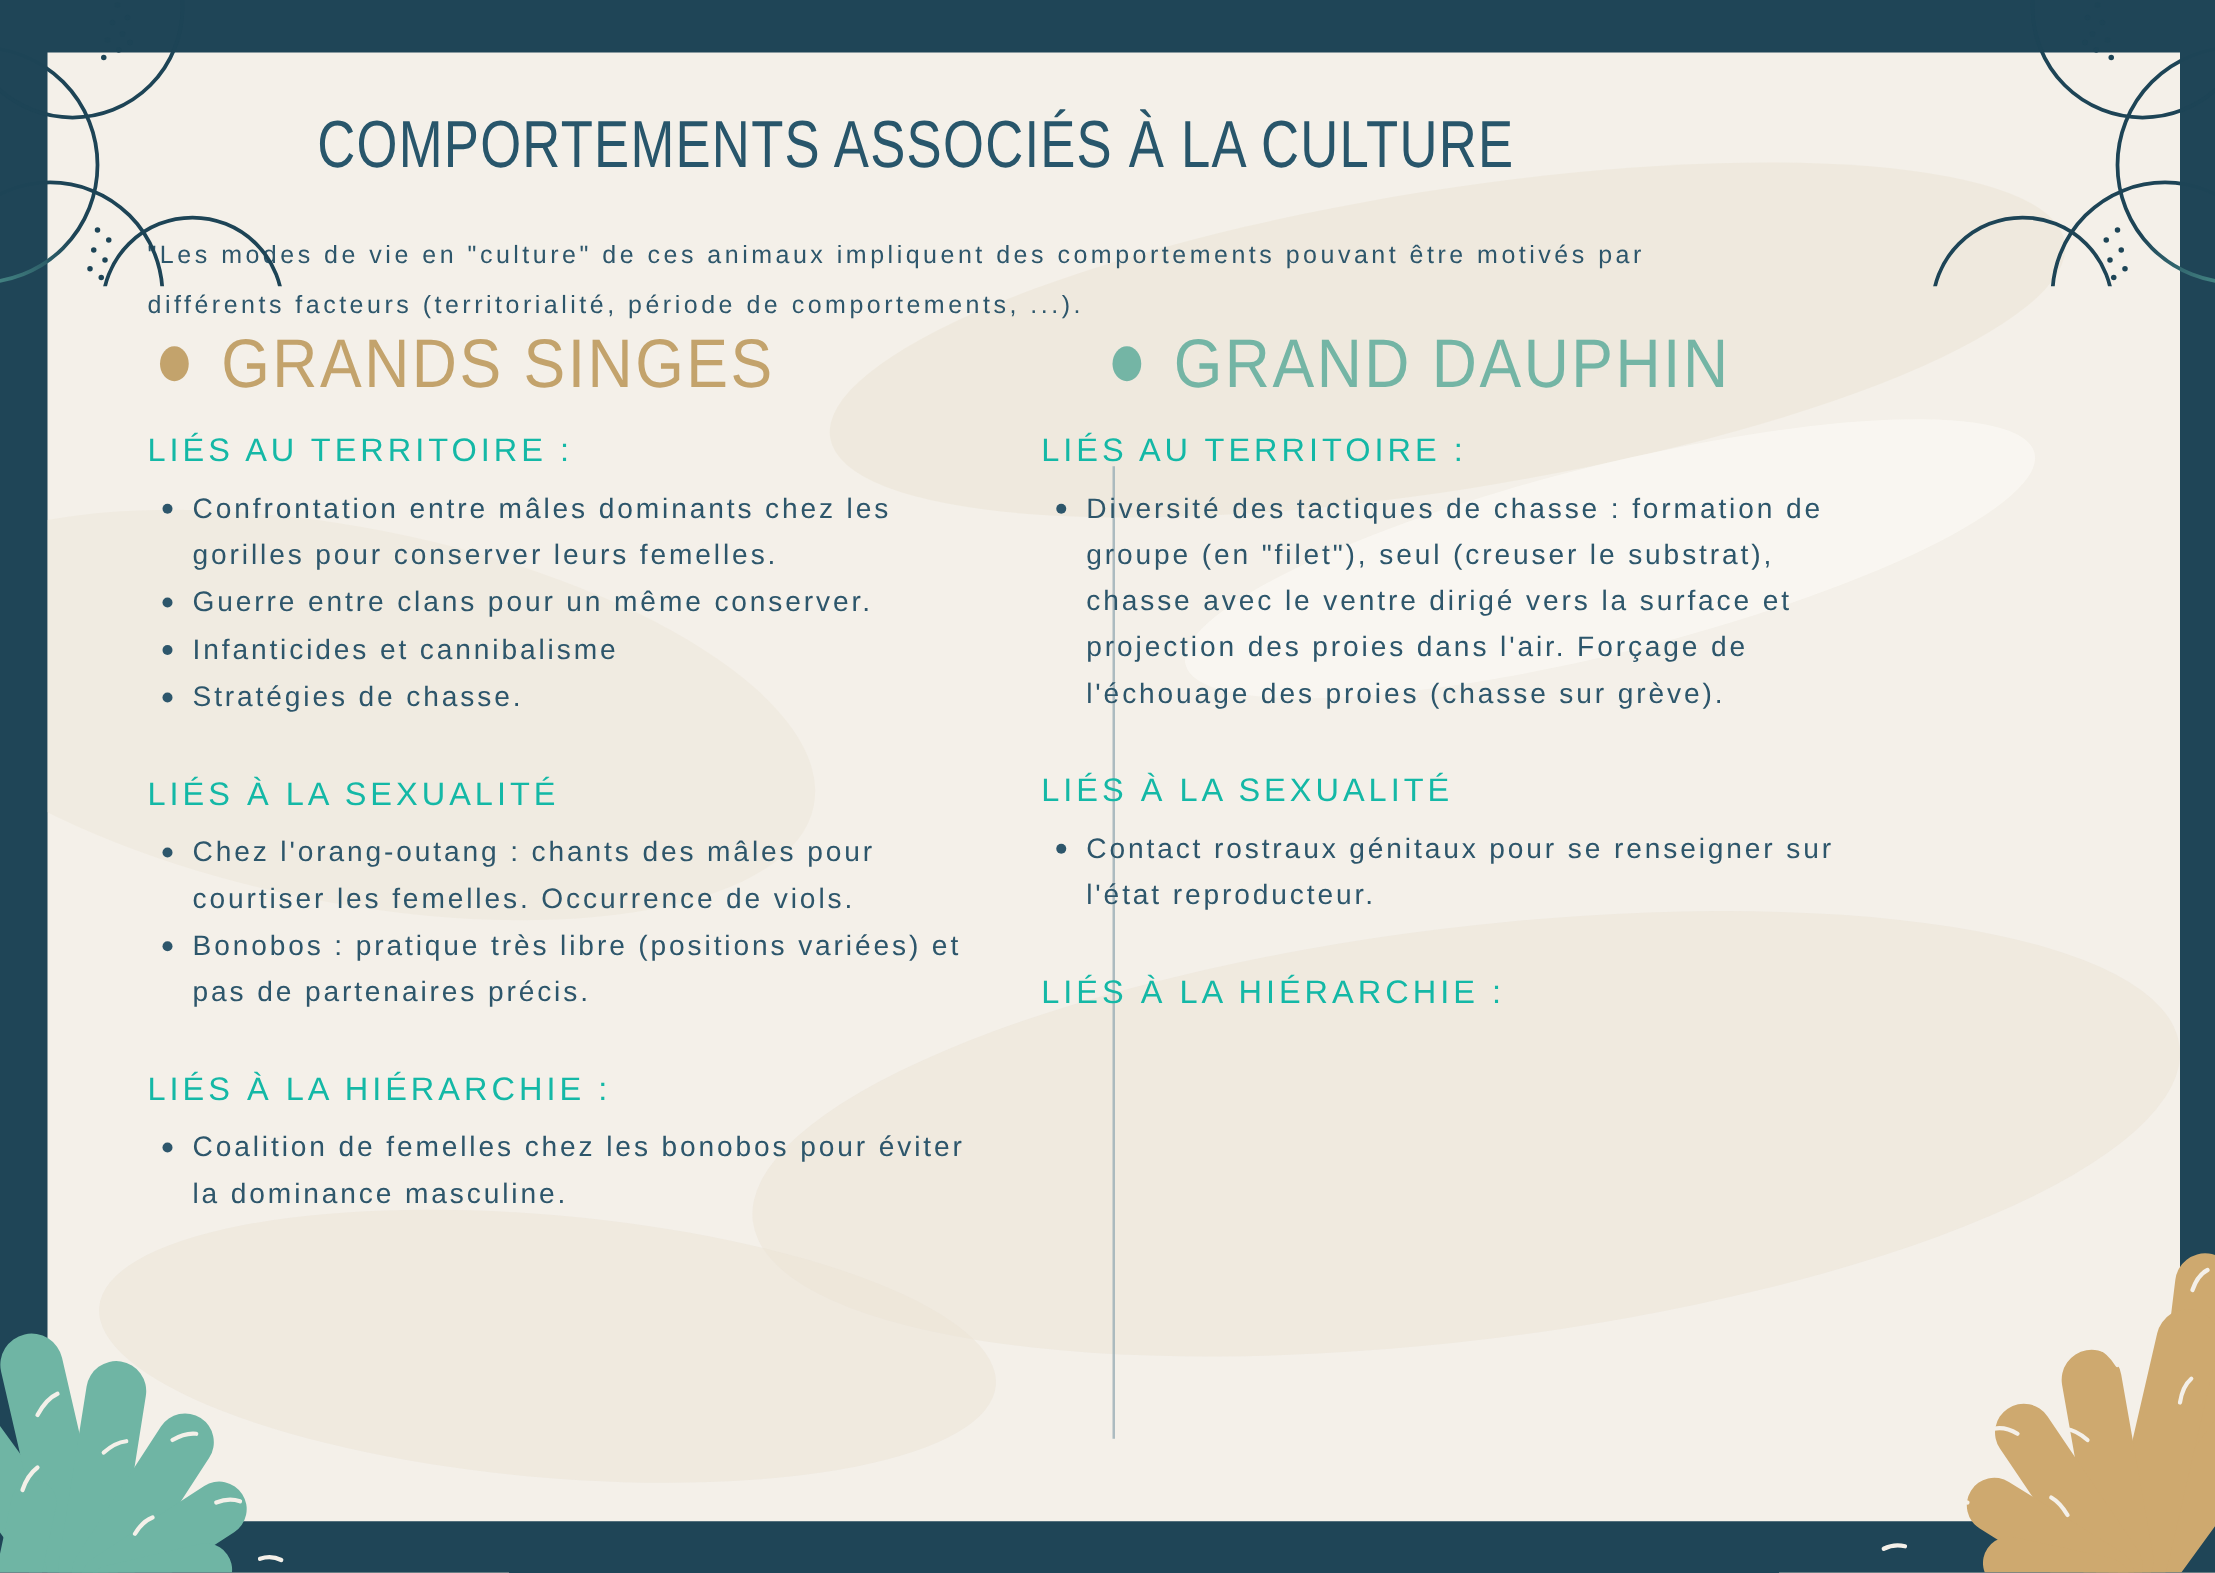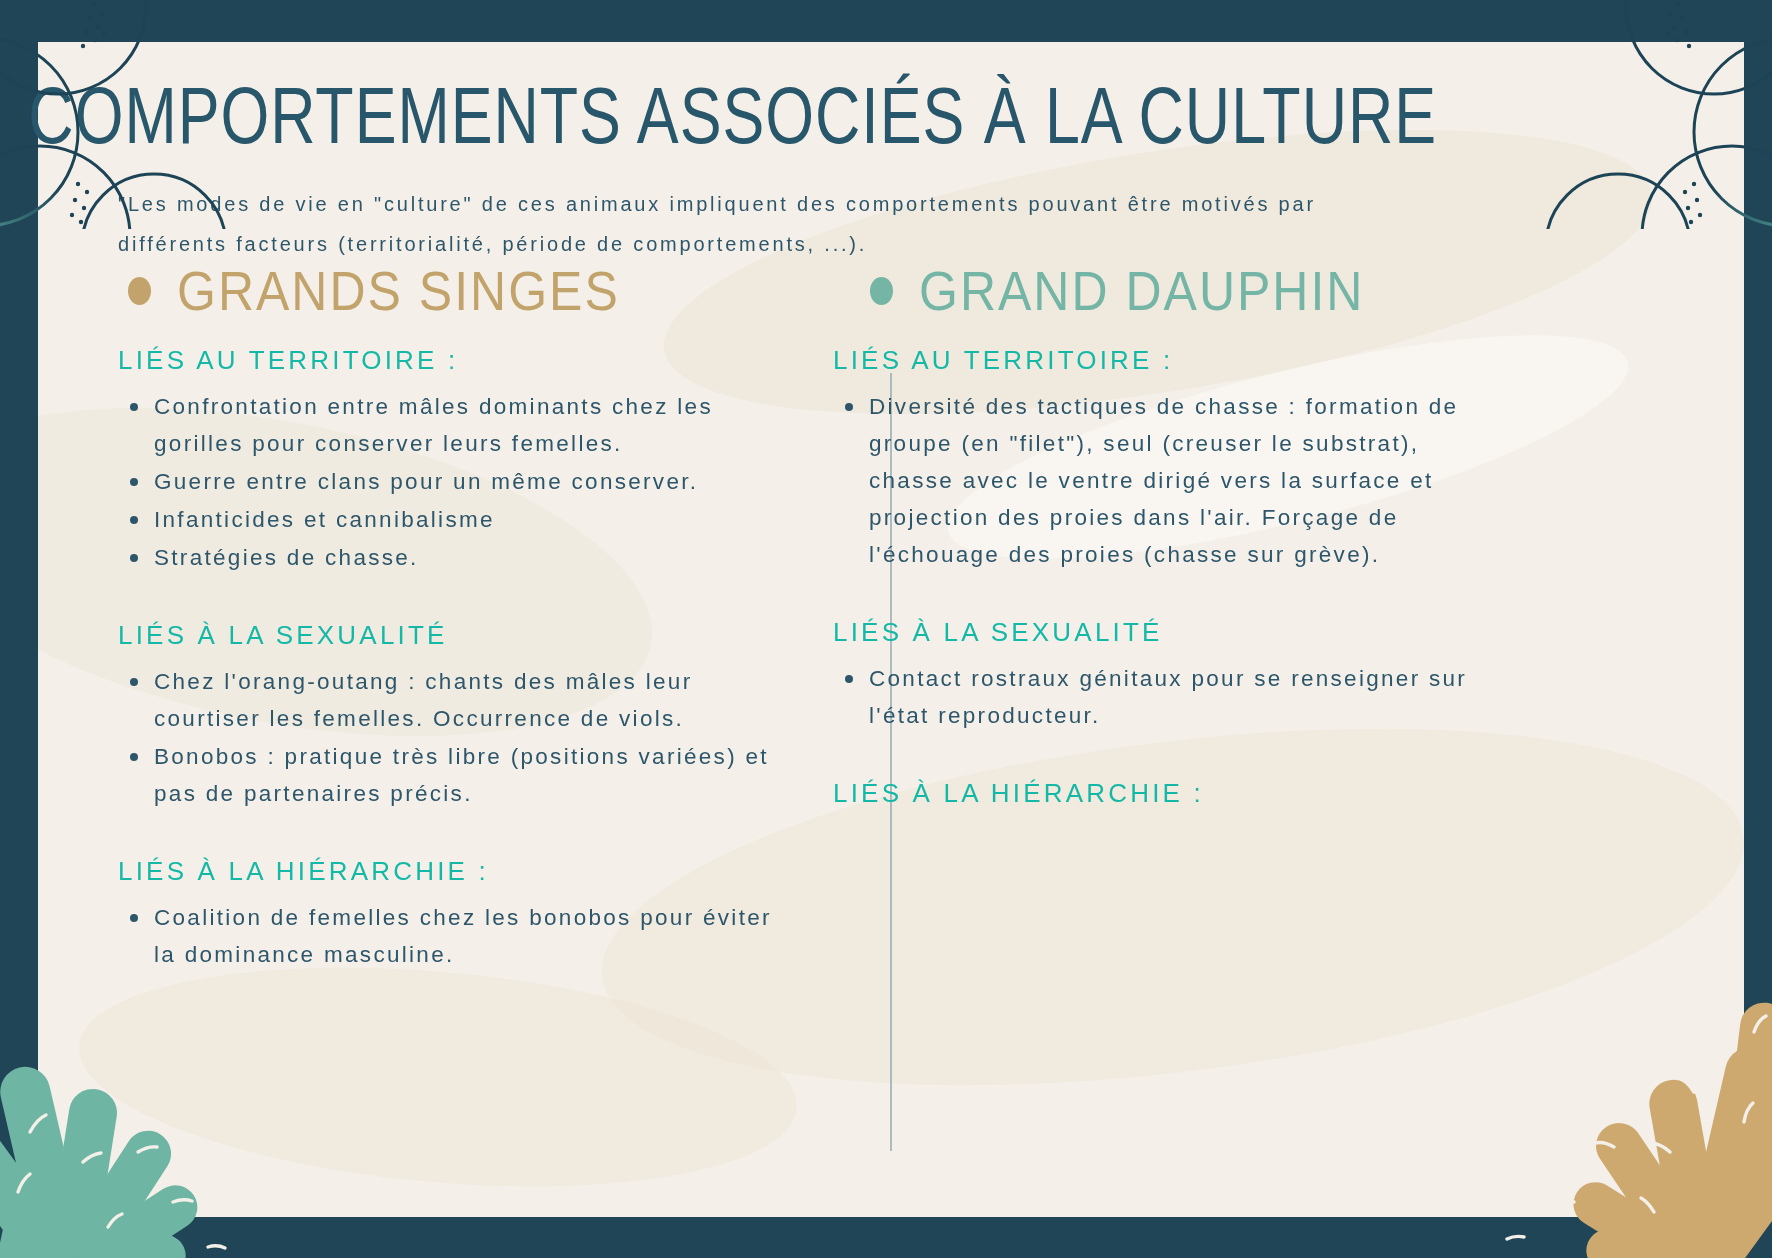--- a/index.html
+++ b/index.html
@@ -19,41 +19,41 @@
   
   .swirl{position:absolute;background:#ebe3d5;border-radius:50%;}
   .swirl.s1{left:620px;top:110px;width:1000px;height:240px;transform:rotate(-9deg);opacity:.55;}
   .swirl.s2{left:-140px;top:380px;width:760px;height:300px;transform:rotate(11deg);opacity:.4;}
   .swirl.s3{left:560px;top:700px;width:1150px;height:330px;transform:rotate(-7deg);opacity:.5;}
   .swirl.s4{left:40px;top:930px;width:720px;height:210px;transform:rotate(5deg);opacity:.5;}
   .swirl.s5{left:900px;top:330px;width:700px;height:150px;transform:rotate(-14deg);background:#faf8f3;opacity:.8;}
 
   .title{
     position:absolute;left:0;top:66px;width:1465px;text-align:center;
-    color:#28566b;font-size:64px;font-weight:500;letter-spacing:1px;
+    color:#28566b;font-size:43px;font-weight:500;letter-spacing:1px;
     line-height:100px;white-space:nowrap;
   }
   .title span{display:inline-block;transform:scale(0.98,1.24);transform-origin:center;}
 
   .subtitle{
     position:absolute;left:118px;top:184px;width:1370px;
     color:#2d566b;font-size:20px;letter-spacing:2.8px;line-height:40px;
   }
 
   .col-heading{
     position:absolute;top:262px;display:flex;align-items:center;justify-content:flex-start;gap:26px;
     white-space:nowrap;
   }
   .col-heading .dot{width:23px;height:28px;border-radius:50%;flex:0 0 auto;}
   .col-heading .txt{
     font-size:50px;font-weight:500;letter-spacing:2px;display:inline-block;
     transform:scale(1,1.1);transform-origin:center;
   }
   .col-heading.left{left:128px;width:584px;}
-  .col-heading.right{left:870px;width:624px;}
+  .col-heading.right{left:890px;width:624px;}
   .accent-tan{color:#c3a36c;}
   .accent-tan-bg{background:#c3a36c;}
   .accent-teal{color:#74b5a5;}
   .accent-teal-bg{background:#74b5a5;}
 
   .column{position:absolute;top:345px;color:#2d566b;}
   .column.left{left:118px;width:668px;}
   .column.right{left:833px;width:672px;}
   .section{margin-bottom:44px;}
   .section h3{
@@ -118,21 +118,21 @@
       <ul>
         <li>Confrontation entre mâles dominants chez les gorilles pour conserver leurs femelles.</li>
         <li>Guerre entre clans pour un même conserver.</li>
         <li>Infanticides et cannibalisme</li>
         <li>Stratégies de chasse.</li>
       </ul>
     </div>
     <div class="section">
       <h3>LIÉS À LA SEXUALITÉ</h3>
       <ul>
-        <li>Chez l'orang-outang : chants des mâles leur courtiser les femelles. Occurrence de viols.</li>
+        <li>Chez l'orang-outang : chants des mâles pour courtiser les femelles. Occurrence de viols.</li>
         <li>Bonobos : pratique très libre (positions variées) et pas de partenaires précis.</li>
       </ul>
     </div>
     <div class="section">
       <h3>LIÉS À LA HIÉRARCHIE :</h3>
       <ul>
         <li>Coalition de femelles chez les bonobos pour éviter la dominance masculine.</li>
       </ul>
     </div>
   </div>

